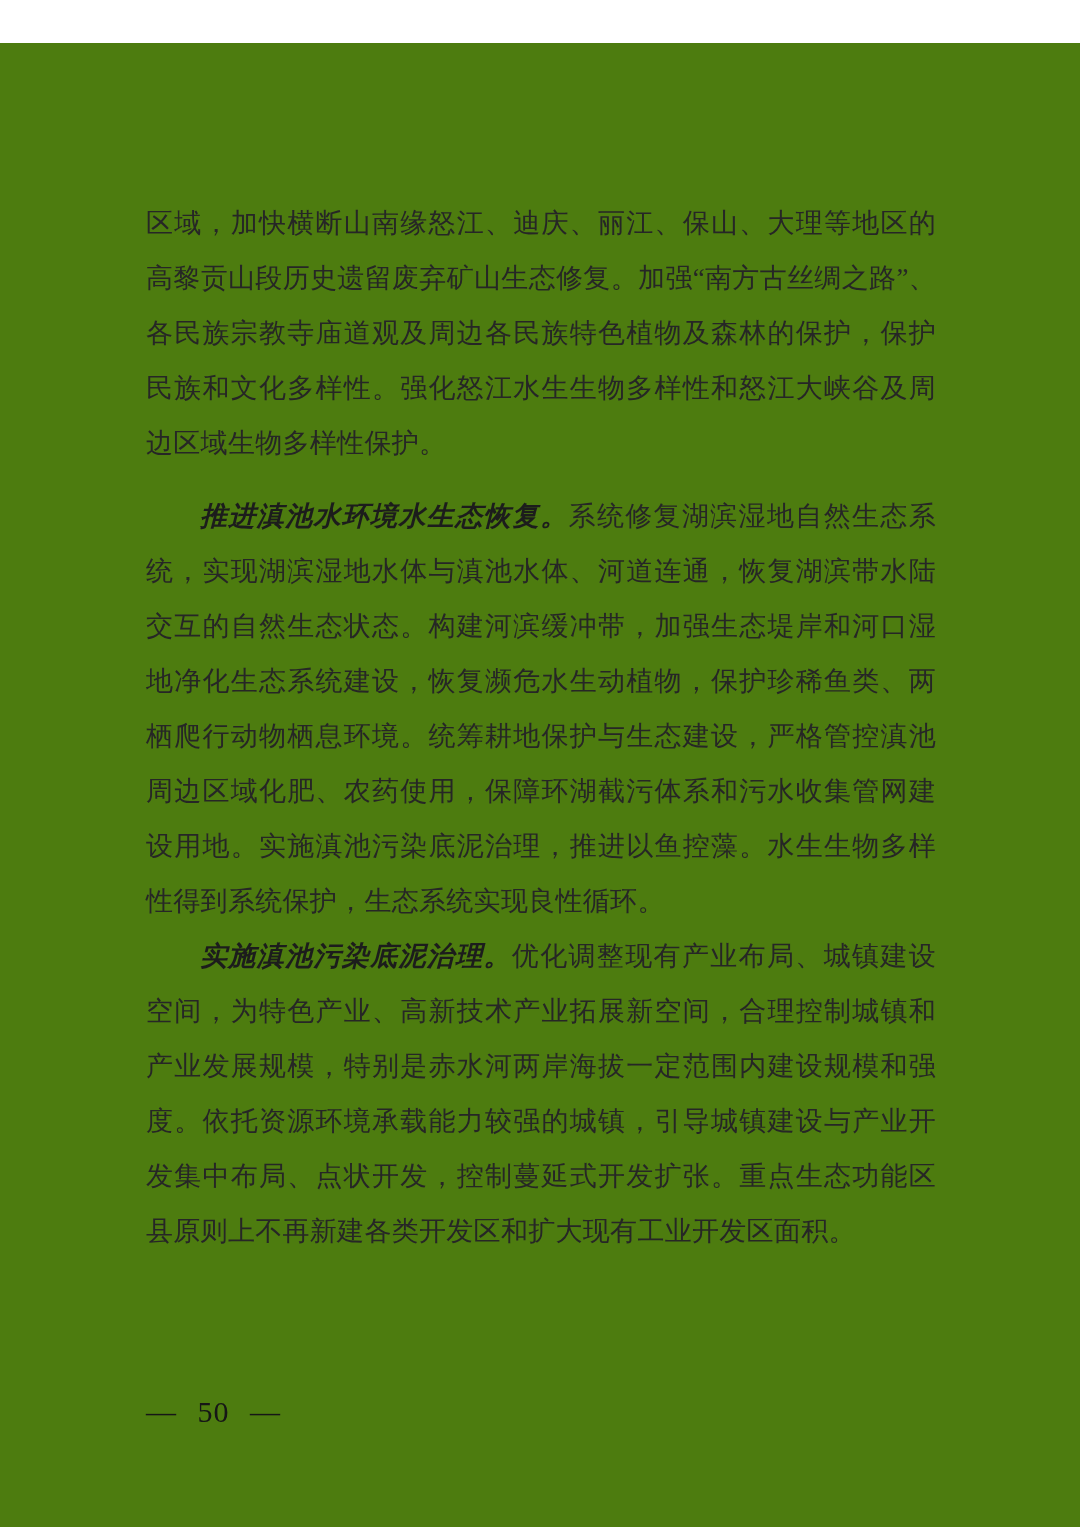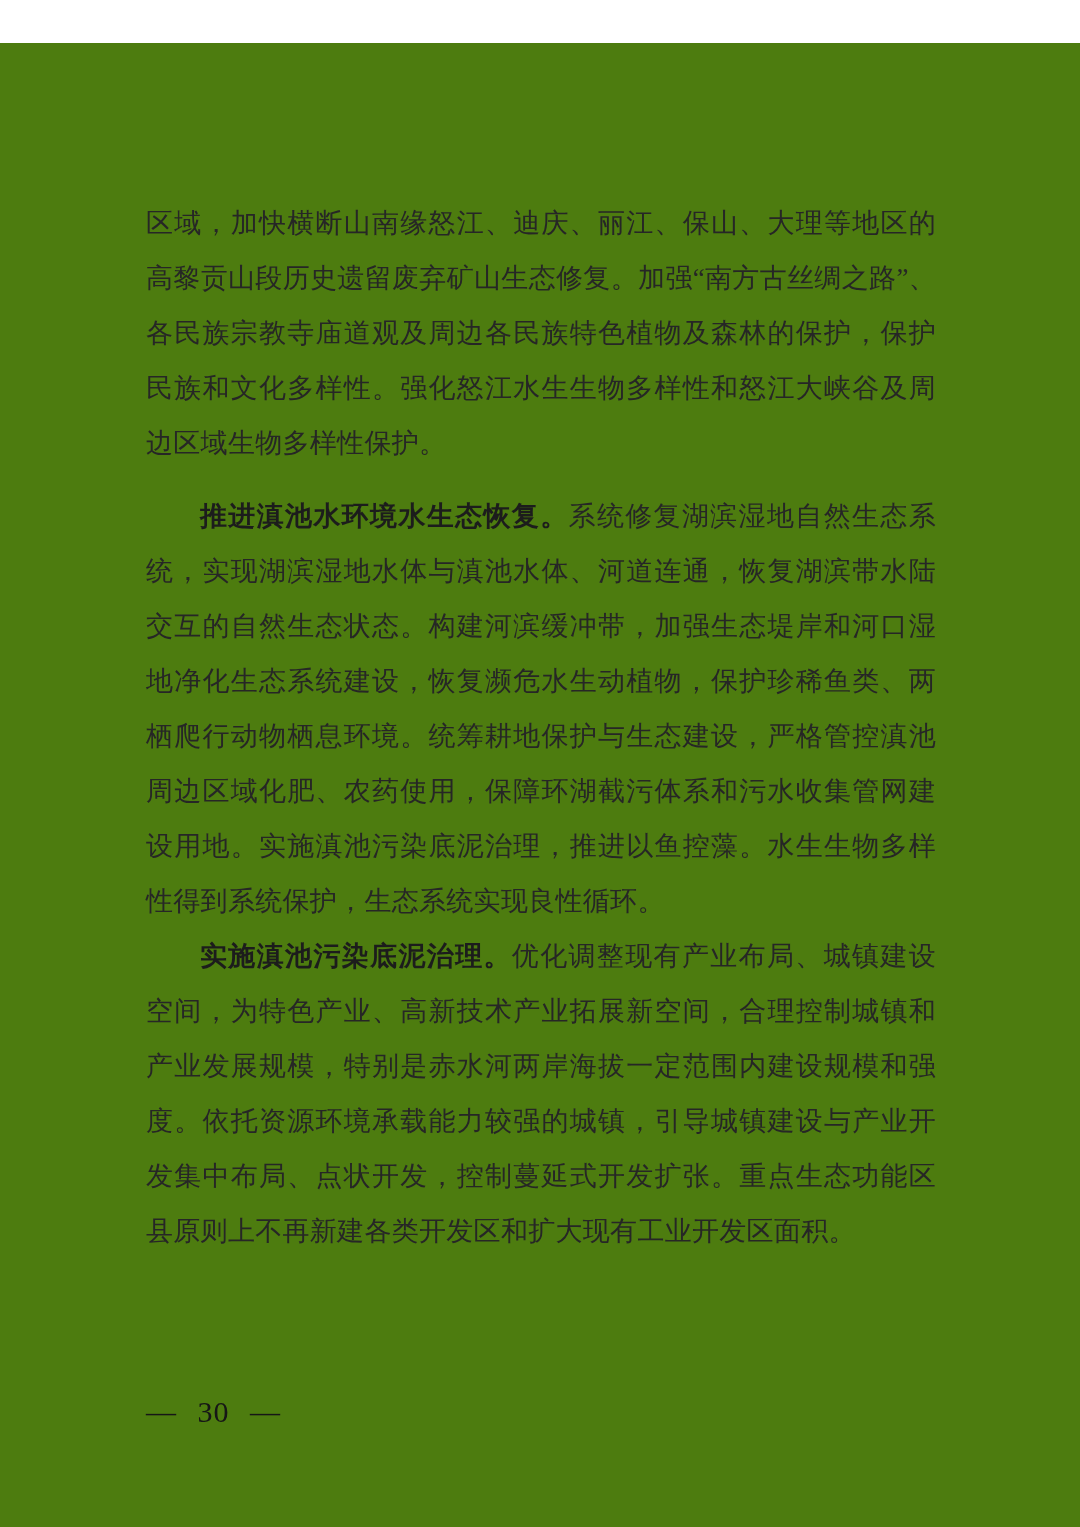--- a/index.html
+++ b/index.html
@@ -33,20 +33,21 @@
   }
   .para.indent {
     text-indent: 2em;
   }
   .para.spaced {
     margin-top: 18px;
   }
   .lead {
     font-weight: 700;
     color: #1c1c1c;
+    font-style: italic;
   }
   .page-number {
     position: absolute;
     left: 146px;
     top: 1352px;
     font-size: 30px;
     color: #161616;
     word-spacing: 12px;
     letter-spacing: 1px;
     white-space: pre;
@@ -61,15 +62,15 @@
 
     <p class="para"><span>区域，加快横断山南缘怒江、迪庆、丽江、保山、大理等地区的高黎贡山段历史遗留废弃矿山生态修复。加强“南方古丝绸之路”、各民族宗教寺庙道观及周边各民族特色植物及森林的保护，保护民族和文化多样性。强化怒江水生生物多样性和怒江大峡谷及周边区域生物多样性保护。</span></p>
 
     <p class="para indent spaced"><span class="lead">推进滇池水环境水生态恢复。</span><span>系统修复湖滨湿地自然生态系统，实现湖滨湿地水体与滇池水体、河道连通，恢复湖滨带水陆交互的自然生态状态。构建河滨缓冲带，加强生态堤岸和河口湿地净化生态系统建设，恢复濒危水生动植物，保护珍稀鱼类、两栖爬行动物栖息环境。统筹耕地保护与生态建设，严格管控滇池周边区域化肥、农药使用，保障环湖截污体系和污水收集管网建设用地。实施滇池污染底泥治理，推进以鱼控藻。水生生物多样性得到系统保护，生态系统实现良性循环。</span></p>
 
     <p class="para indent"><span class="lead">实施滇池污染底泥治理。</span><span>优化调整现有产业布局、城镇建设空间，为特色产业、高新技术产业拓展新空间，合理控制城镇和产业发展规模，特别是赤水河两岸海拔一定范围内建设规模和强度。依托资源环境承载能力较强的城镇，引导城镇建设与产业开发集中布局、点状开发，控制蔓延式开发扩张。重点生态功能区县原则上不再新建各类开发区和扩大现有工业开发区面积。</span></p>
 
 
   </div>
 
-  <div class="page-number">— 30 —</div>
+  <div class="page-number">— 50 —</div>
 
 </div>
 
 </body></html>

